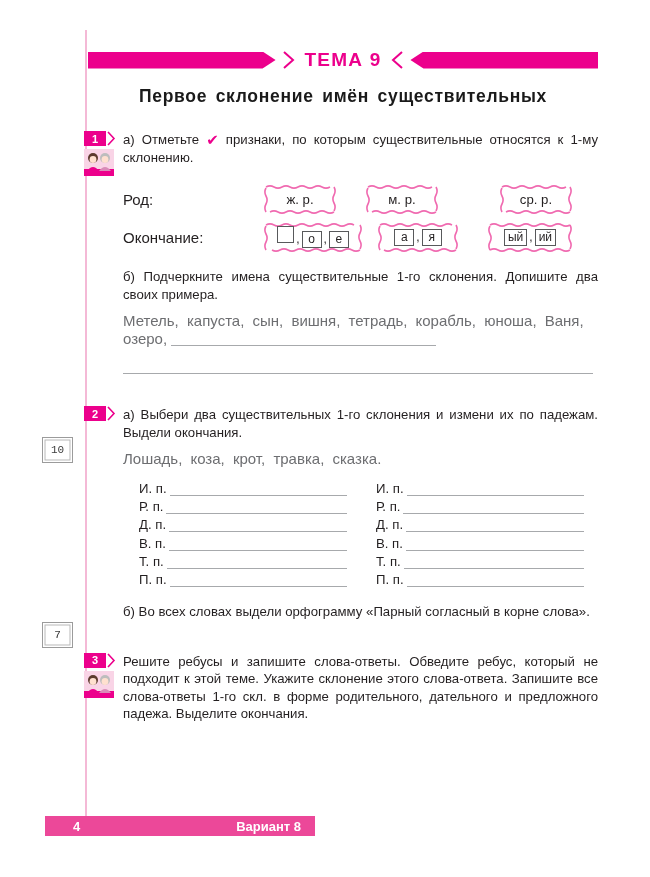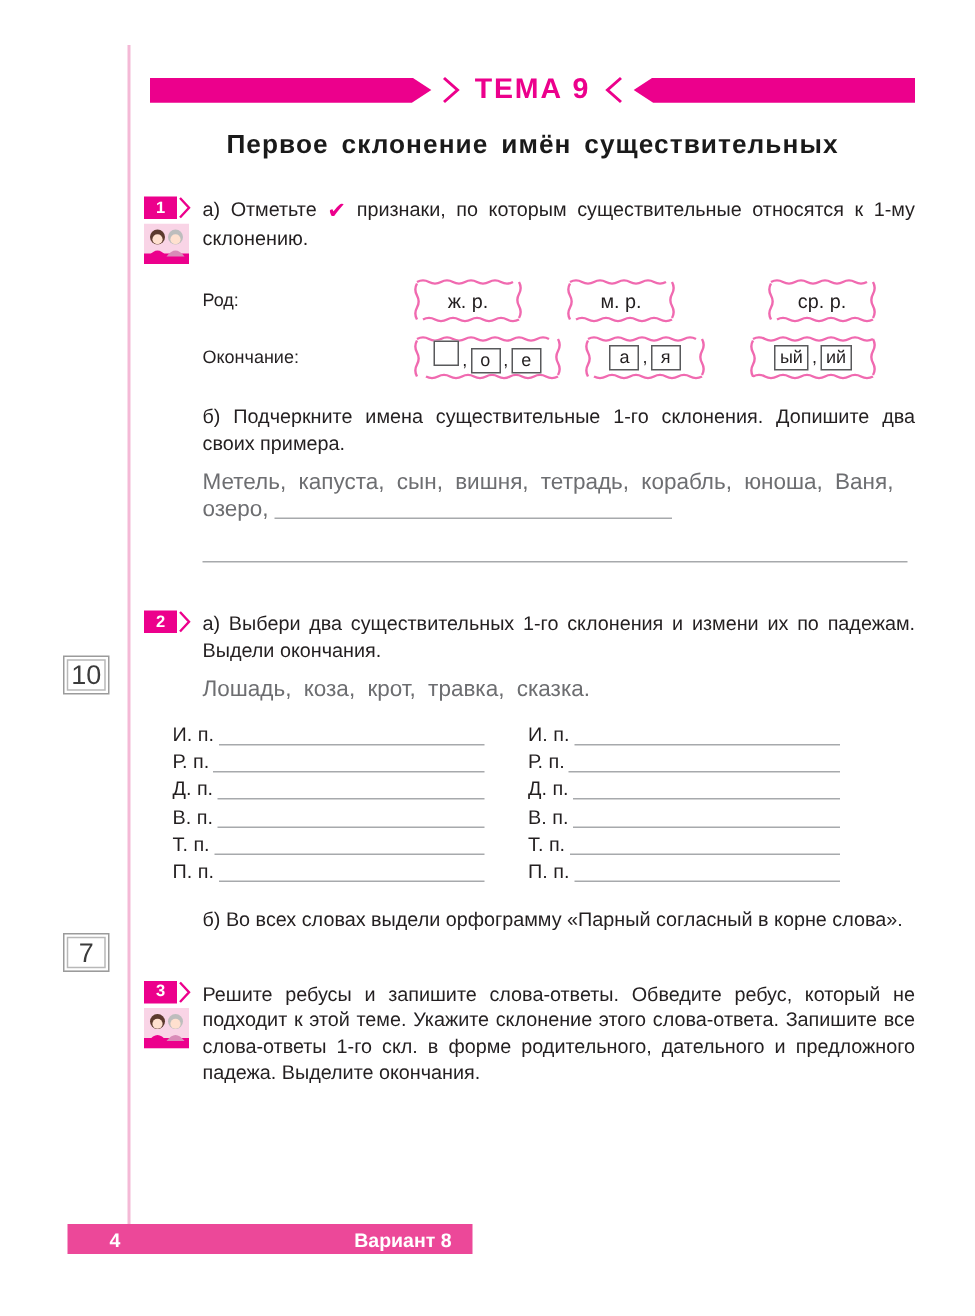--- a/index.html
+++ b/index.html
@@ -34,29 +34,30 @@
   
   .score-box {
     position: absolute;
     width: 31px;
     height: 26px;
     border: 1px solid #9b9b9b;
     background: #ffffff;
     display: flex;
     align-items: center;
     justify-content: center;
-    font-size: 18px;
+    font-size: 11px;
     color: #3b3b3b;
     box-shadow: inset 0 0 0 1.5px #ffffff, inset 0 0 0 2.5px #b8b8b8;
+    font-family: Liberation Mono, monospace;
   }
 
   
   .content {
     position: absolute;
-    left: 100px;
+    left: 88px;
     top: 0;
     width: 510px;
   }
 
   
   .theme-banner {
     display: flex;
     align-items: center;
     justify-content: center;
     margin-top: 48px;
@@ -172,21 +173,21 @@
     margin-top: 16px;
   }
   .attr-row {
     display: flex;
     align-items: center;
     height: 34px;
     margin-bottom: 4px;
   }
   .attr-label {
     width: 140px;
-    font-size: 12px;
+    font-size: 15px;
     color: #231f20;
     flex: 0 0 auto;
   }
   .wbox {
     position: relative;
     height: 31px;
     display: flex;
     align-items: center;
     justify-content: center;
     font-size: 13.2px;
@@ -216,21 +217,21 @@
     font-size: 12px;
     line-height: 1;
     background: #ffffff;
     color: #231f20;
   }
   .endbox.empty { min-width: 17px; }
   .sep { padding: 0 2px; font-size: 12px; color: #231f20; }
 
   
   .cases {
-    margin-left: 15px;
+    margin-left: 51px;
     margin-top: 10px;
     display: flex;
     gap: 29px;
   }
   .case-col { width: 208px; }
   .case-row {
     display: flex;
     align-items: flex-end;
     height: 18.3px;
     font-size: 13.2px;

